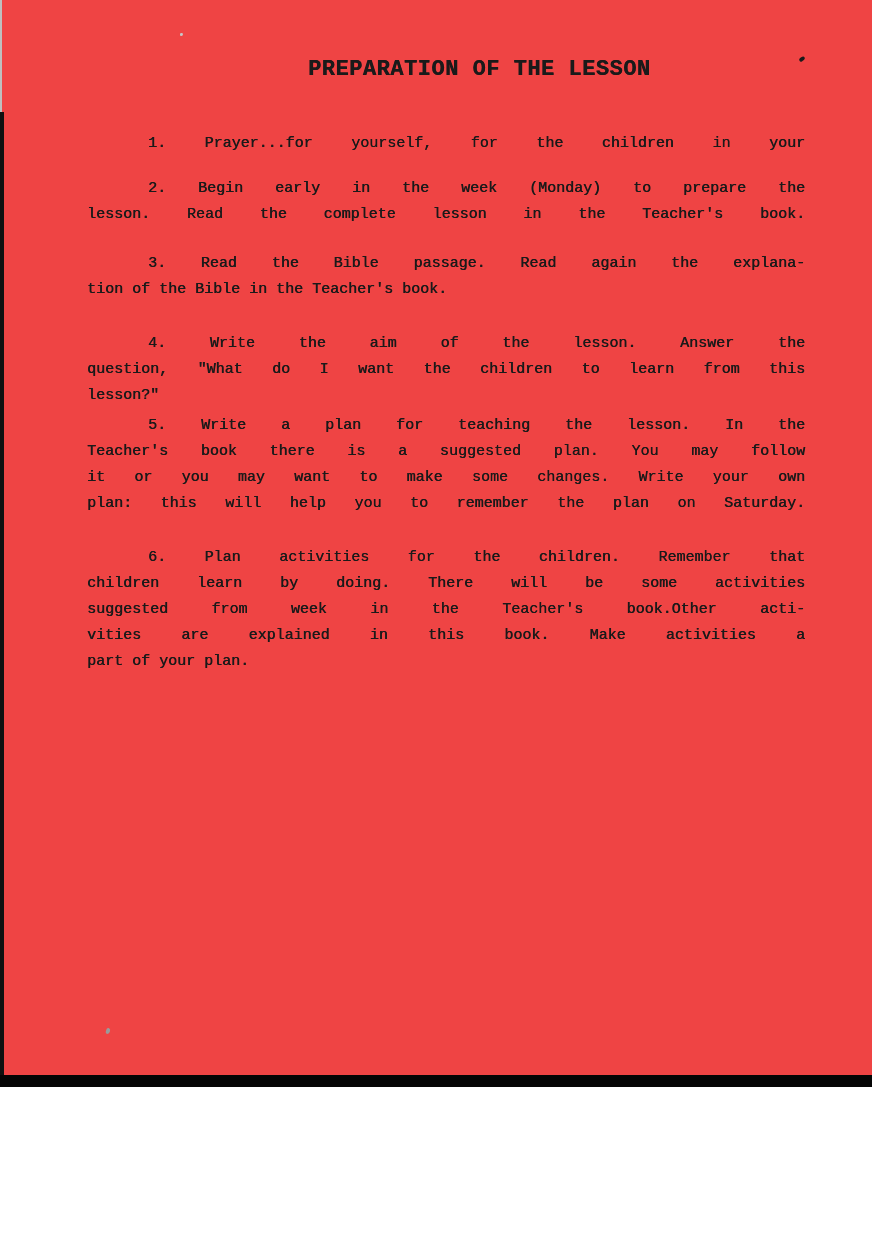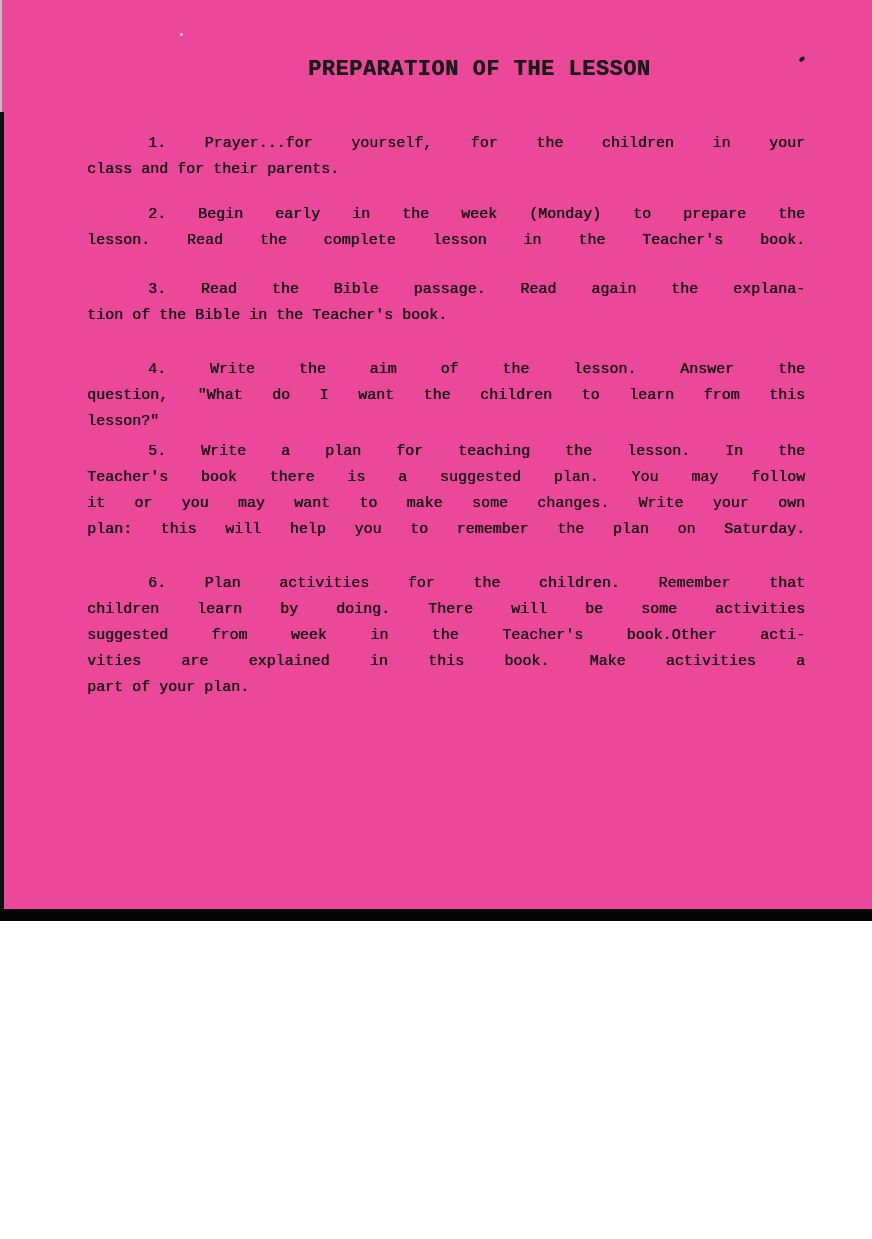--- a/index.html
+++ b/index.html
@@ -3,22 +3,22 @@
 <meta charset="utf-8">
 <style>
   html, body {
     margin: 0;
     padding: 0;
     background: #ffffff;
   }
   .page {
     position: relative;
     width: 872px;
-    height: 921px;
-    background: #ec4899;
+    height: 1087px;
+    background: #ef4444;
     overflow: hidden;
     font-family: "Liberation Mono", "DejaVu Sans Mono", monospace;
     color: #1a1a1a;
   }
   
   .edge-left-dark {
     position: absolute;
     left: 0; top: 112px; bottom: 0;
     width: 4px;
     background: #101010;
@@ -106,21 +106,20 @@
 
   <div class="speck dot-top"></div>
   <div class="speck apostrophe-tr"></div>
 
   <h1 class="title">PREPARATION OF THE LESSON</h1>
 
   <div class="content">
 
     <p class="para">
       <span class="line indent justify">1.  Prayer...for yourself, for the children in your</span>
-      <span class="line">class and for their parents.</span>
     </p>
 
     <p class="para gap-27">
       <span class="line indent justify">2.  Begin early in the week (Monday) to prepare the</span>
       <span class="line justify">lesson.  Read the complete lesson in the Teacher's book.</span>
     </p>
 
     <p class="para gap-23">
       <span class="line indent justify">3.  Read the Bible passage. Read again the explana-</span>
       <span class="line">tion of the Bible in the Teacher's book.</span>

